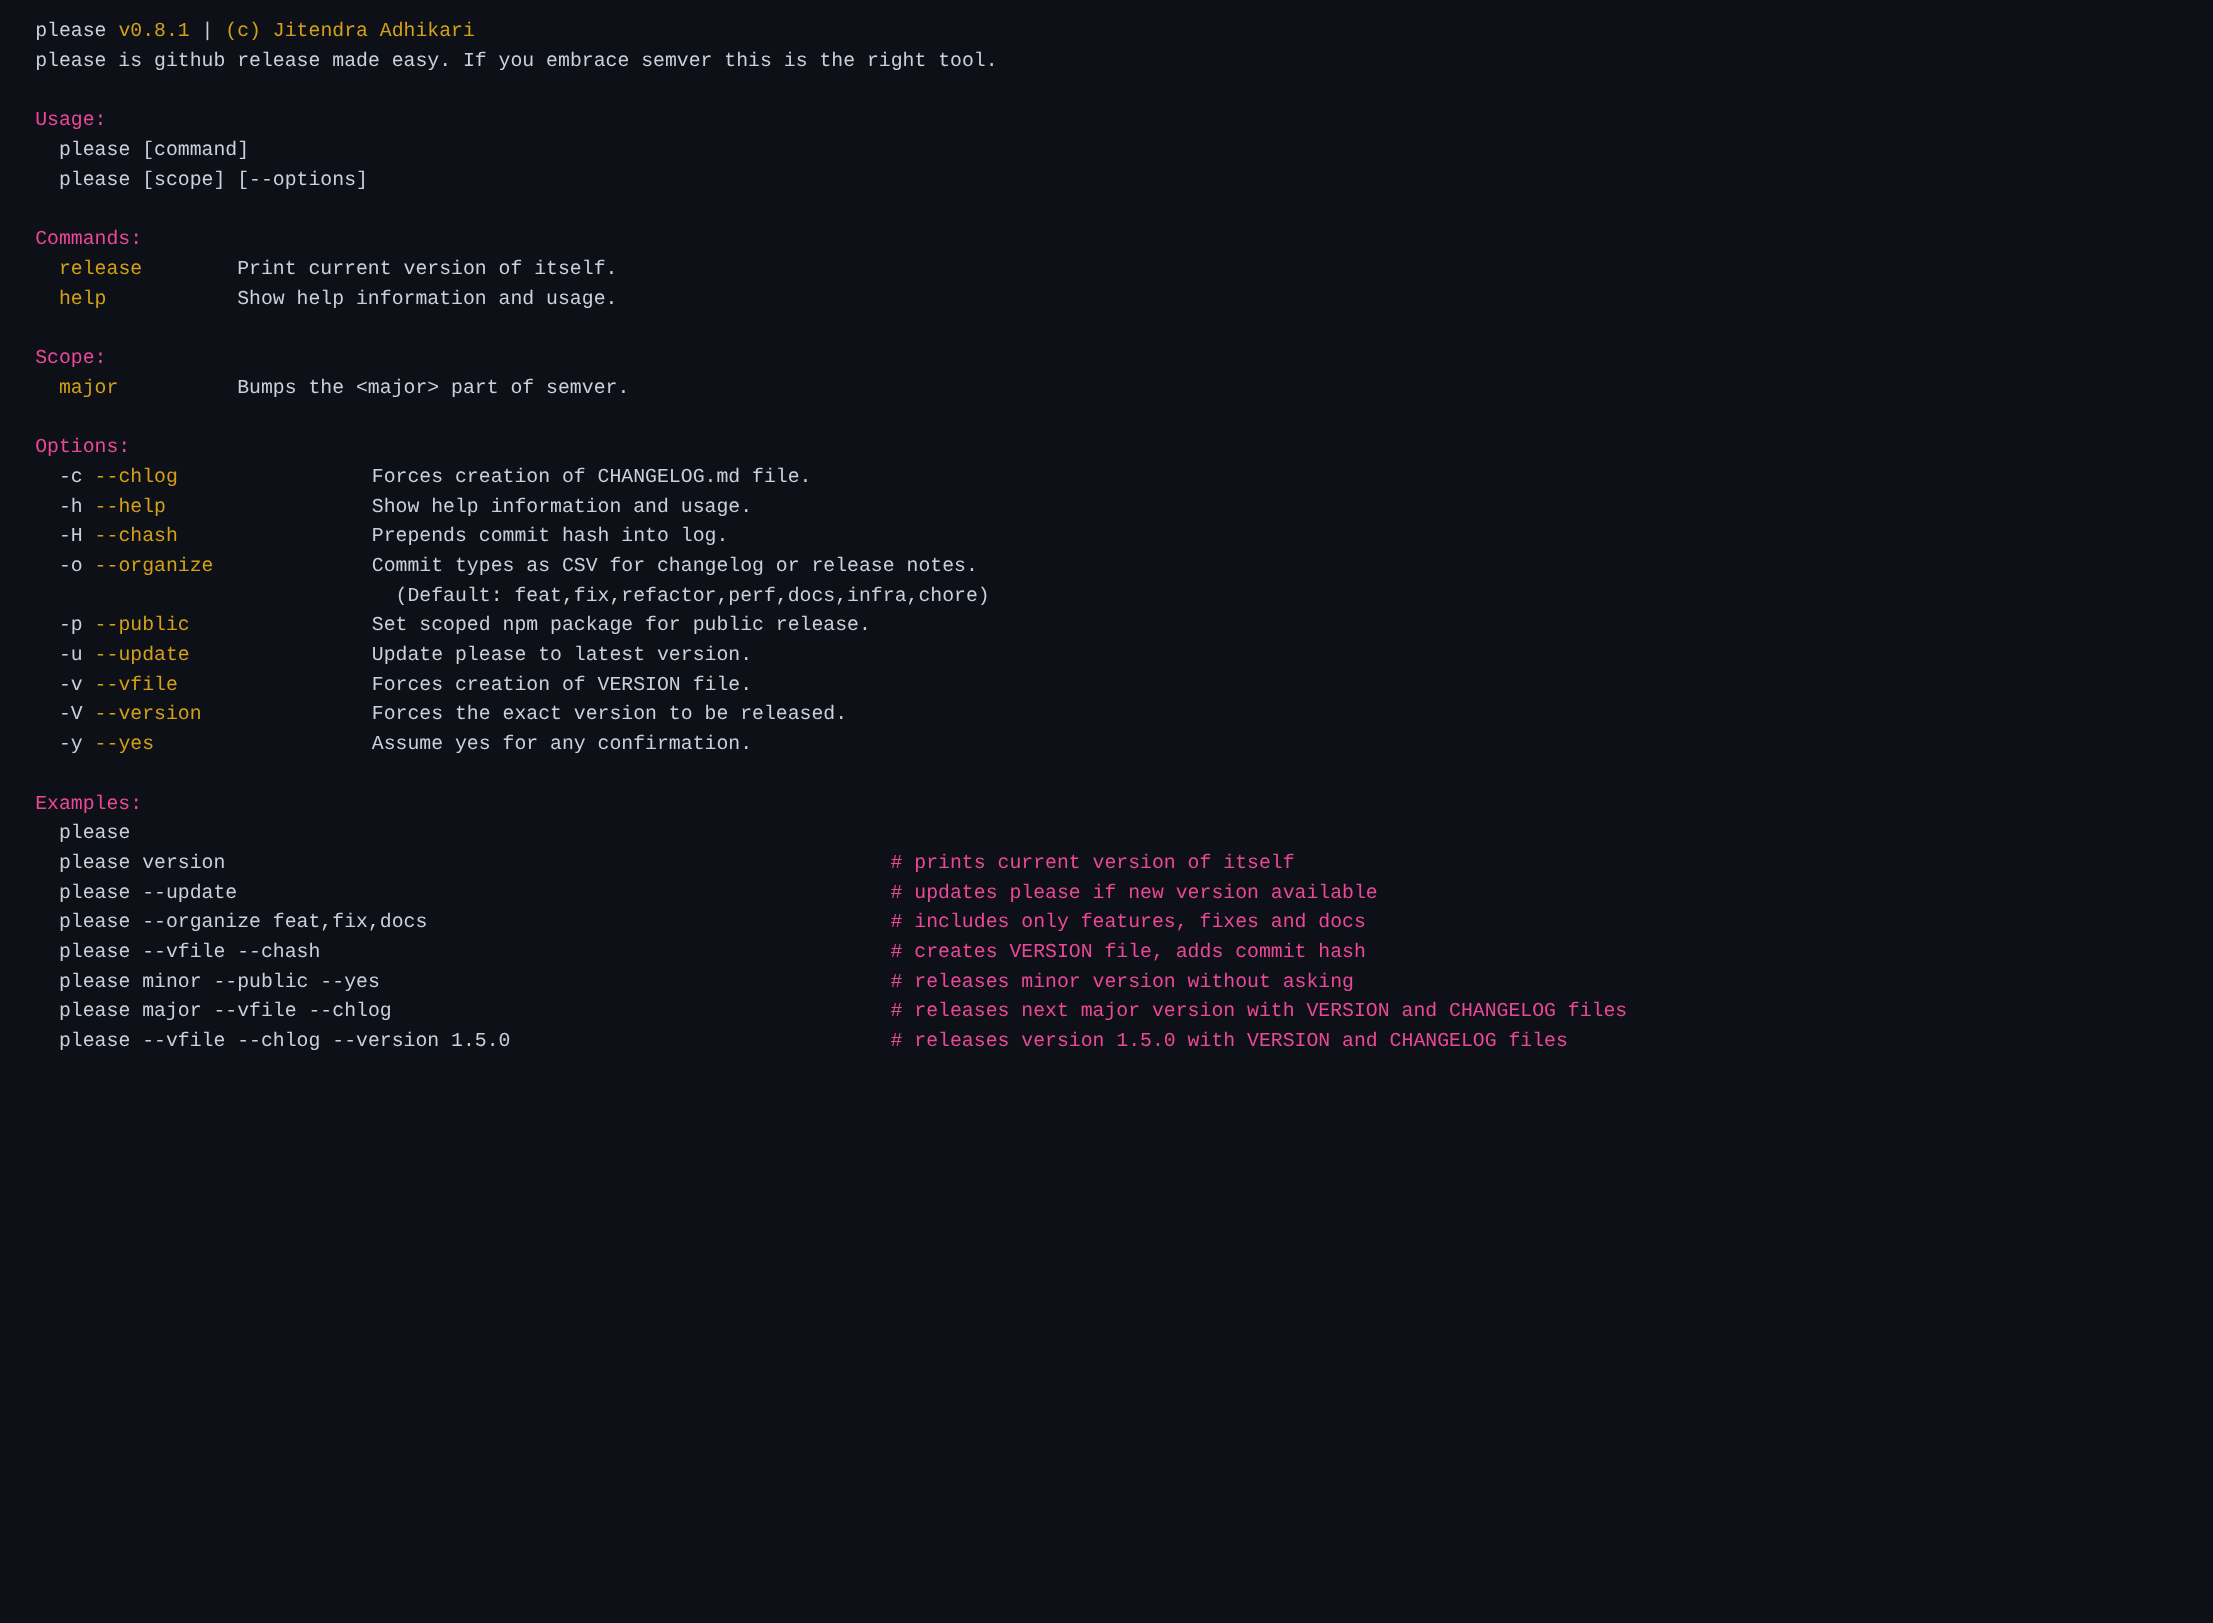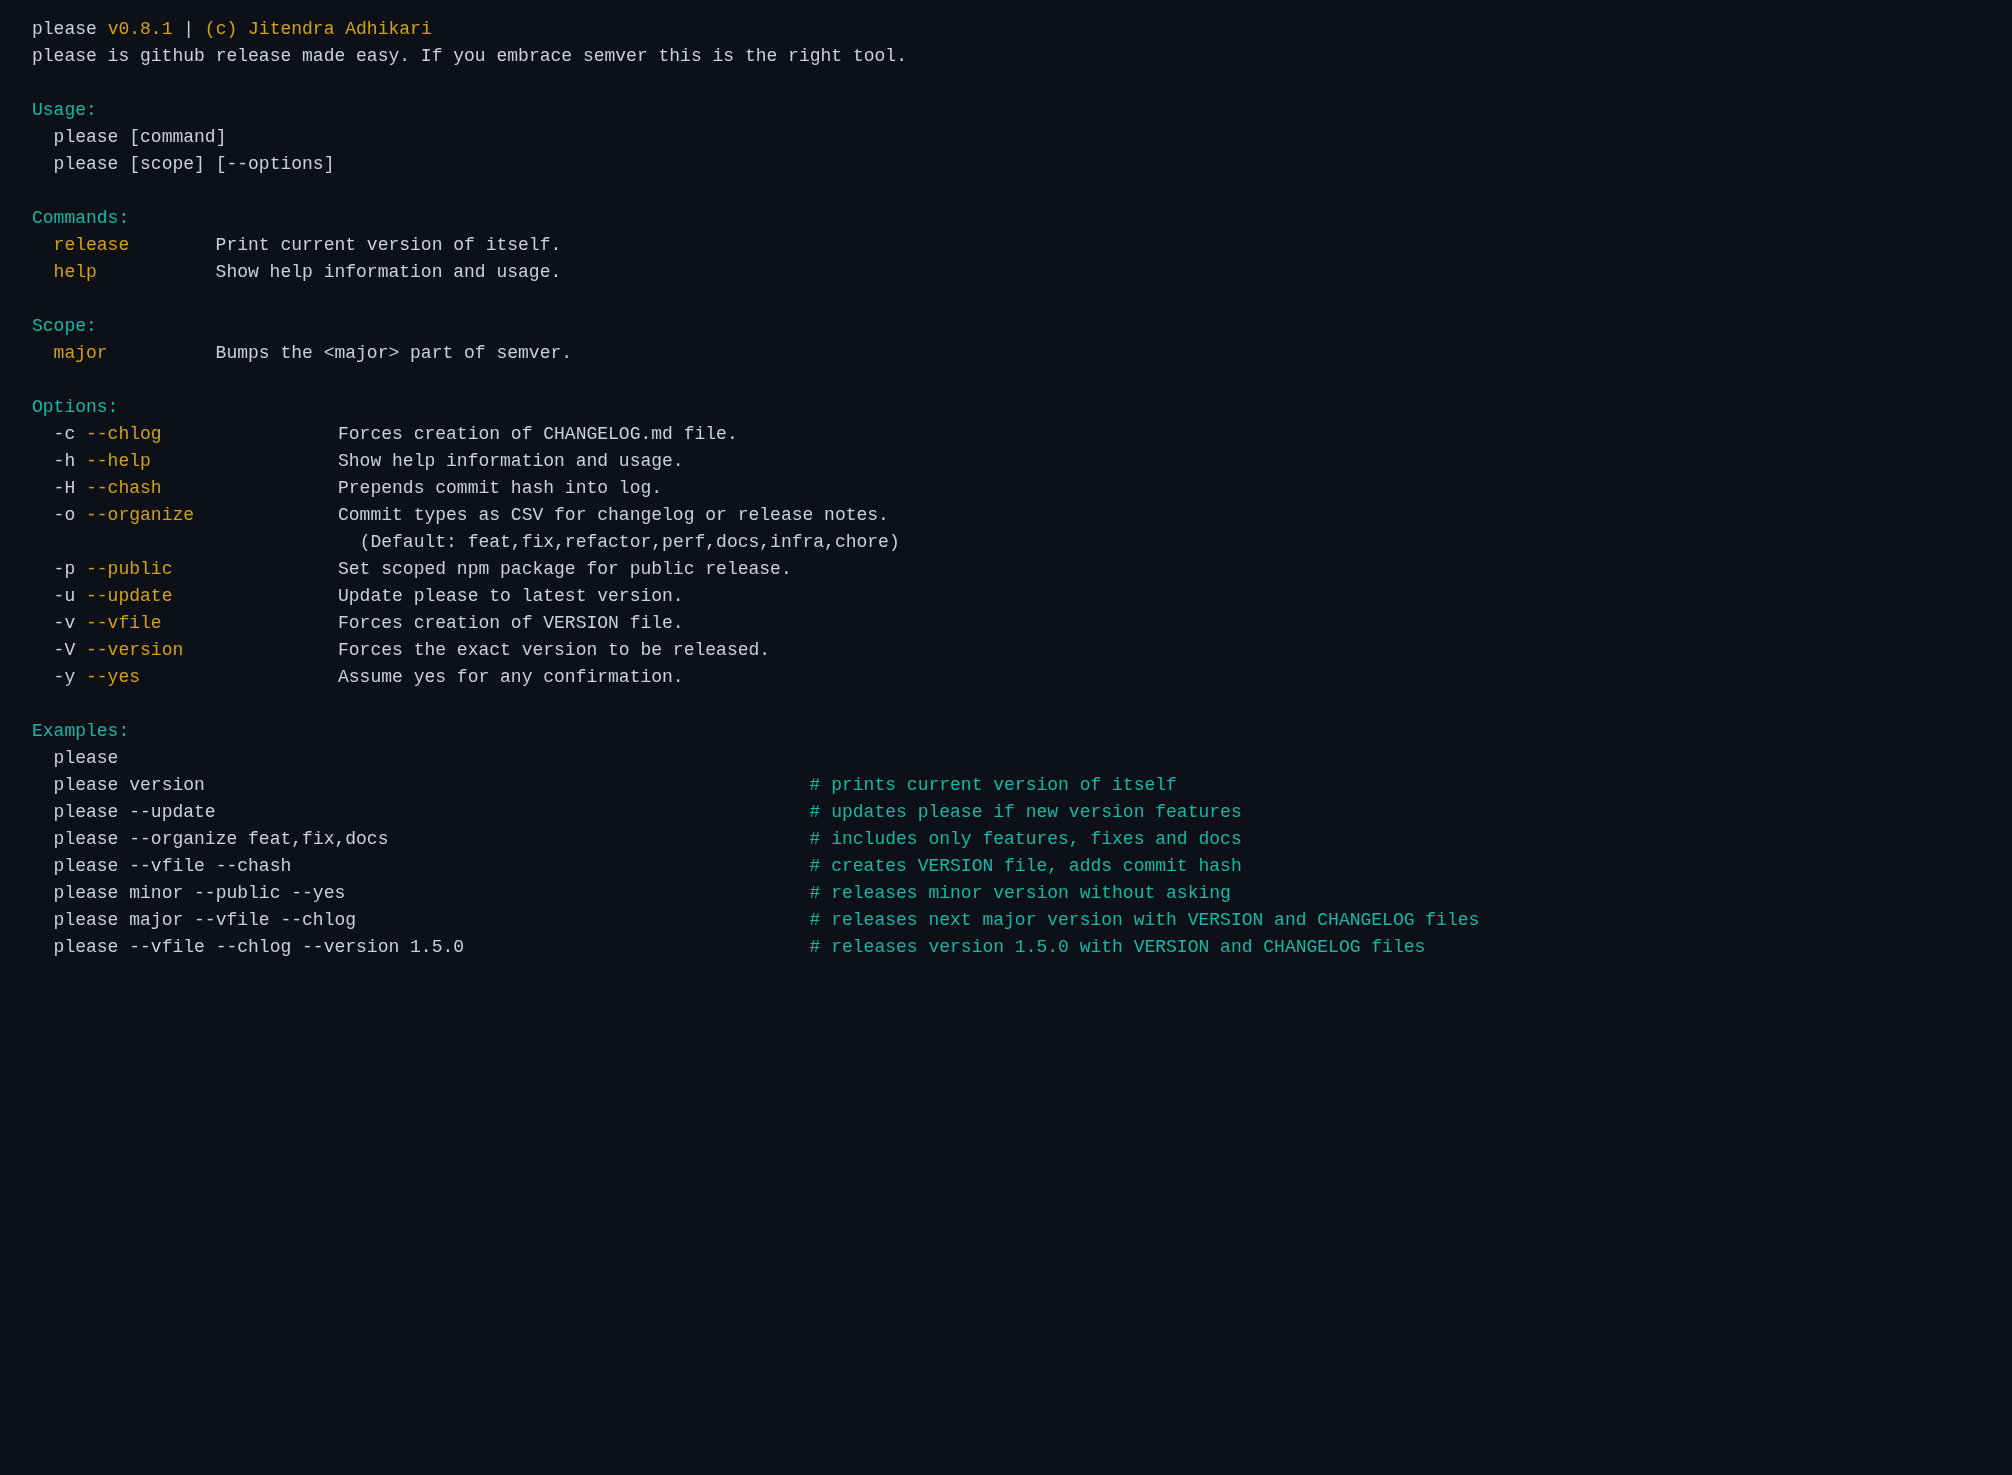--- a/index.html
+++ b/index.html
@@ -14,21 +14,21 @@
       color: #c9d1d9;
       padding: 16px 20px;
       line-height: 1.5;
       min-height: 100vh;
     }
     .line {
       white-space: pre;
       display: block;
       margin-left: 12px;
     }
-    .green { color: #14b8a6; }
+    .green { color: #ec4899; }
     .yellow { color: #d4a017; }
     .white { color: #c9d1d9; }
     .empty { display: block; height: 1.5em; }
     .cmd-col { display: inline-block; width: 9em; }
     .opt-col { display: inline-block; width: 14em; }
     .example-cmd { display: inline-block; width: 42em; }
   </style>
 </head>
 <body>
 
@@ -66,20 +66,20 @@
   <span class="line">  <span class="white">-u </span><span class="yellow opt-col">--update</span><span>Update please to latest version.</span></span>
   <span class="line">  <span class="white">-v </span><span class="yellow opt-col">--vfile</span><span>Forces creation of VERSION file.</span></span>
   <span class="line">  <span class="white">-V </span><span class="yellow opt-col">--version</span><span>Forces the exact version to be released.</span></span>
   <span class="line">  <span class="white">-y </span><span class="yellow opt-col">--yes</span><span>Assume yes for any confirmation.</span></span>
 
   <span class="empty"></span>
 
   <span class="line"><span class="green">Examples:</span></span>
   <span class="line">  <span class="example-cmd">please</span></span>
   <span class="line">  <span class="example-cmd">please version</span><span class="green"># prints current version of itself</span></span>
-  <span class="line">  <span class="example-cmd">please --update</span><span class="green"># updates please if new version features</span></span>
+  <span class="line">  <span class="example-cmd">please --update</span><span class="green"># updates please if new version available</span></span>
   <span class="line">  <span class="example-cmd">please --organize feat,fix,docs</span><span class="green"># includes only features, fixes and docs</span></span>
   <span class="line">  <span class="example-cmd">please --vfile --chash</span><span class="green"># creates VERSION file, adds commit hash</span></span>
   <span class="line">  <span class="example-cmd">please minor --public --yes</span><span class="green"># releases minor version without asking</span></span>
   <span class="line">  <span class="example-cmd">please major --vfile --chlog</span><span class="green"># releases next major version with VERSION and CHANGELOG files</span></span>
   <span class="line">  <span class="example-cmd">please --vfile --chlog --version 1.5.0</span><span class="green"># releases version 1.5.0 with VERSION and CHANGELOG files</span></span>
 
 </div>
 
 </body></html>

